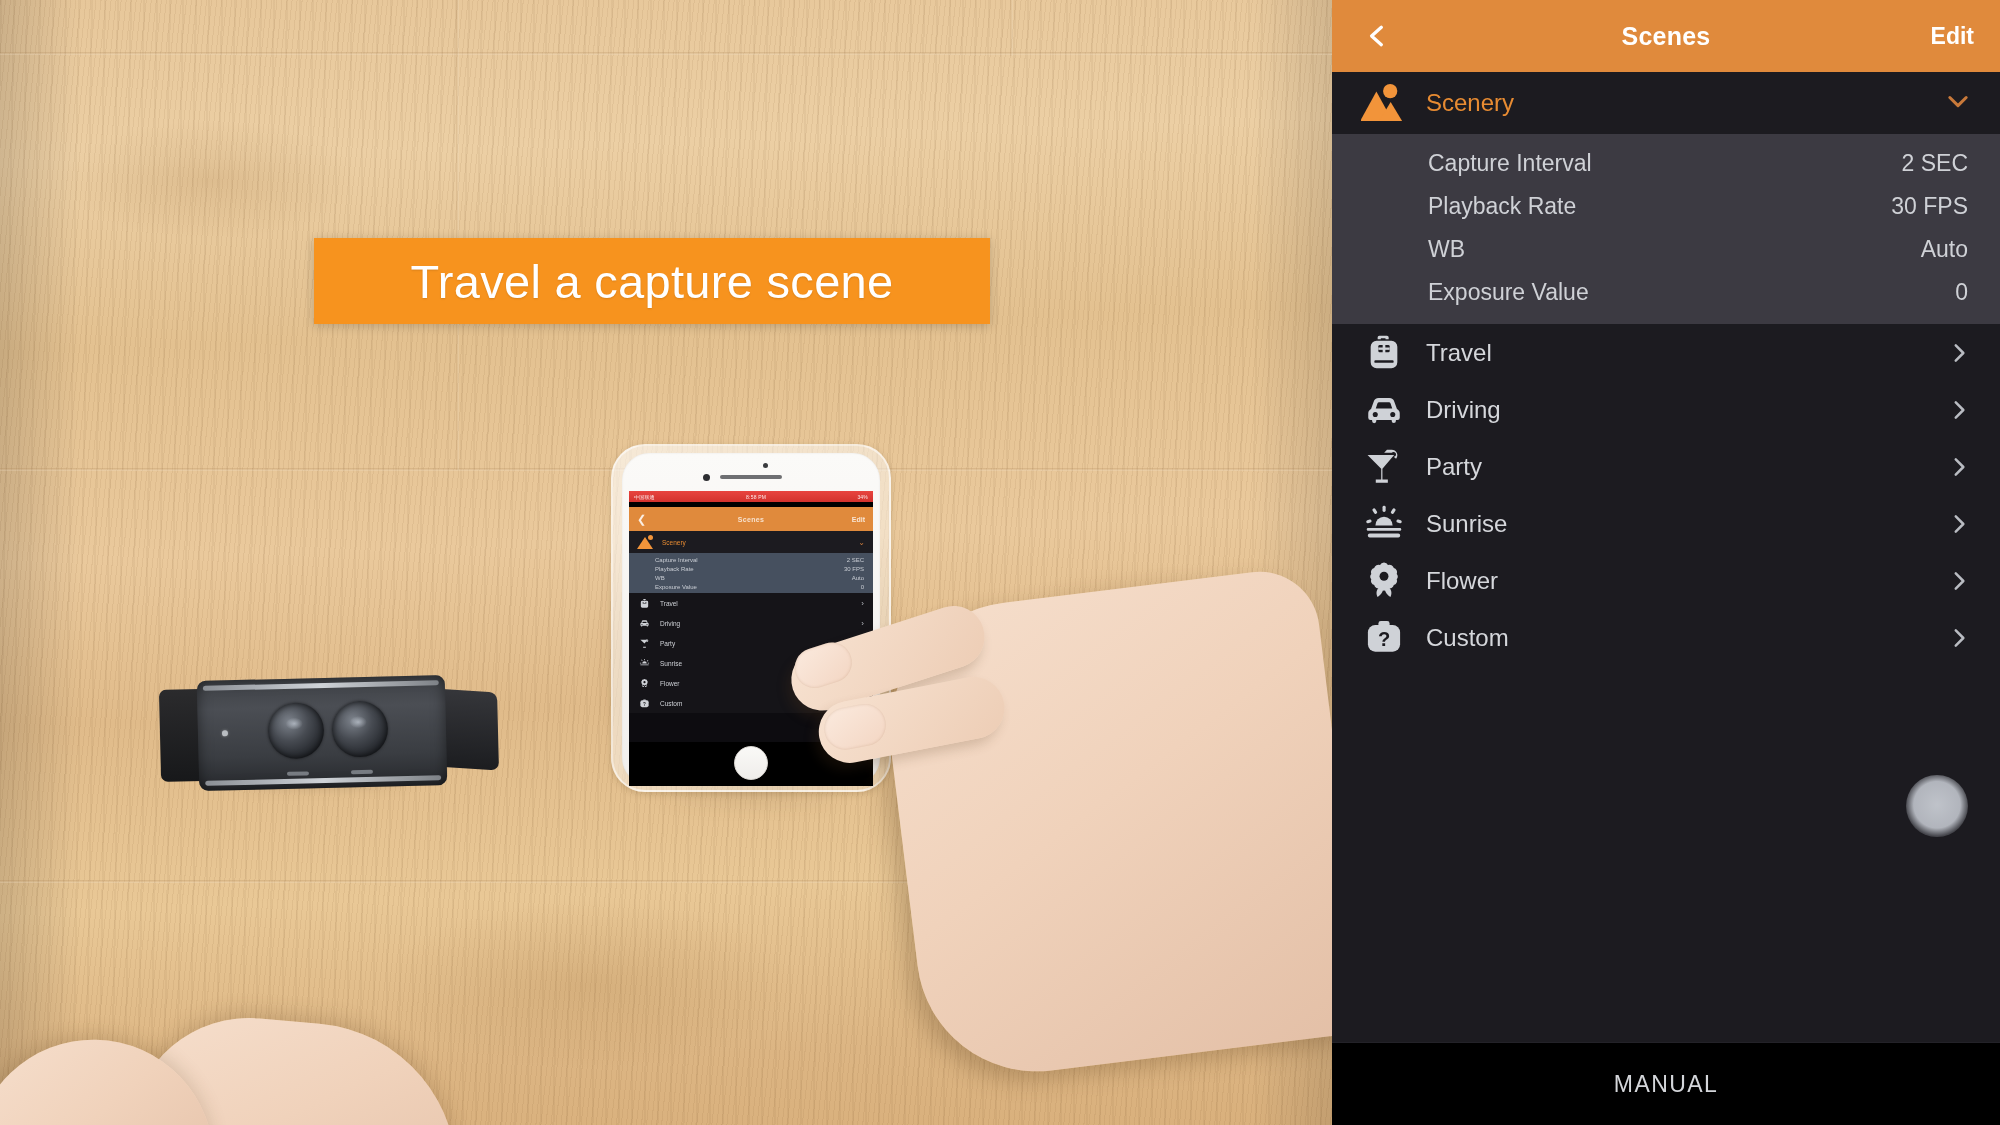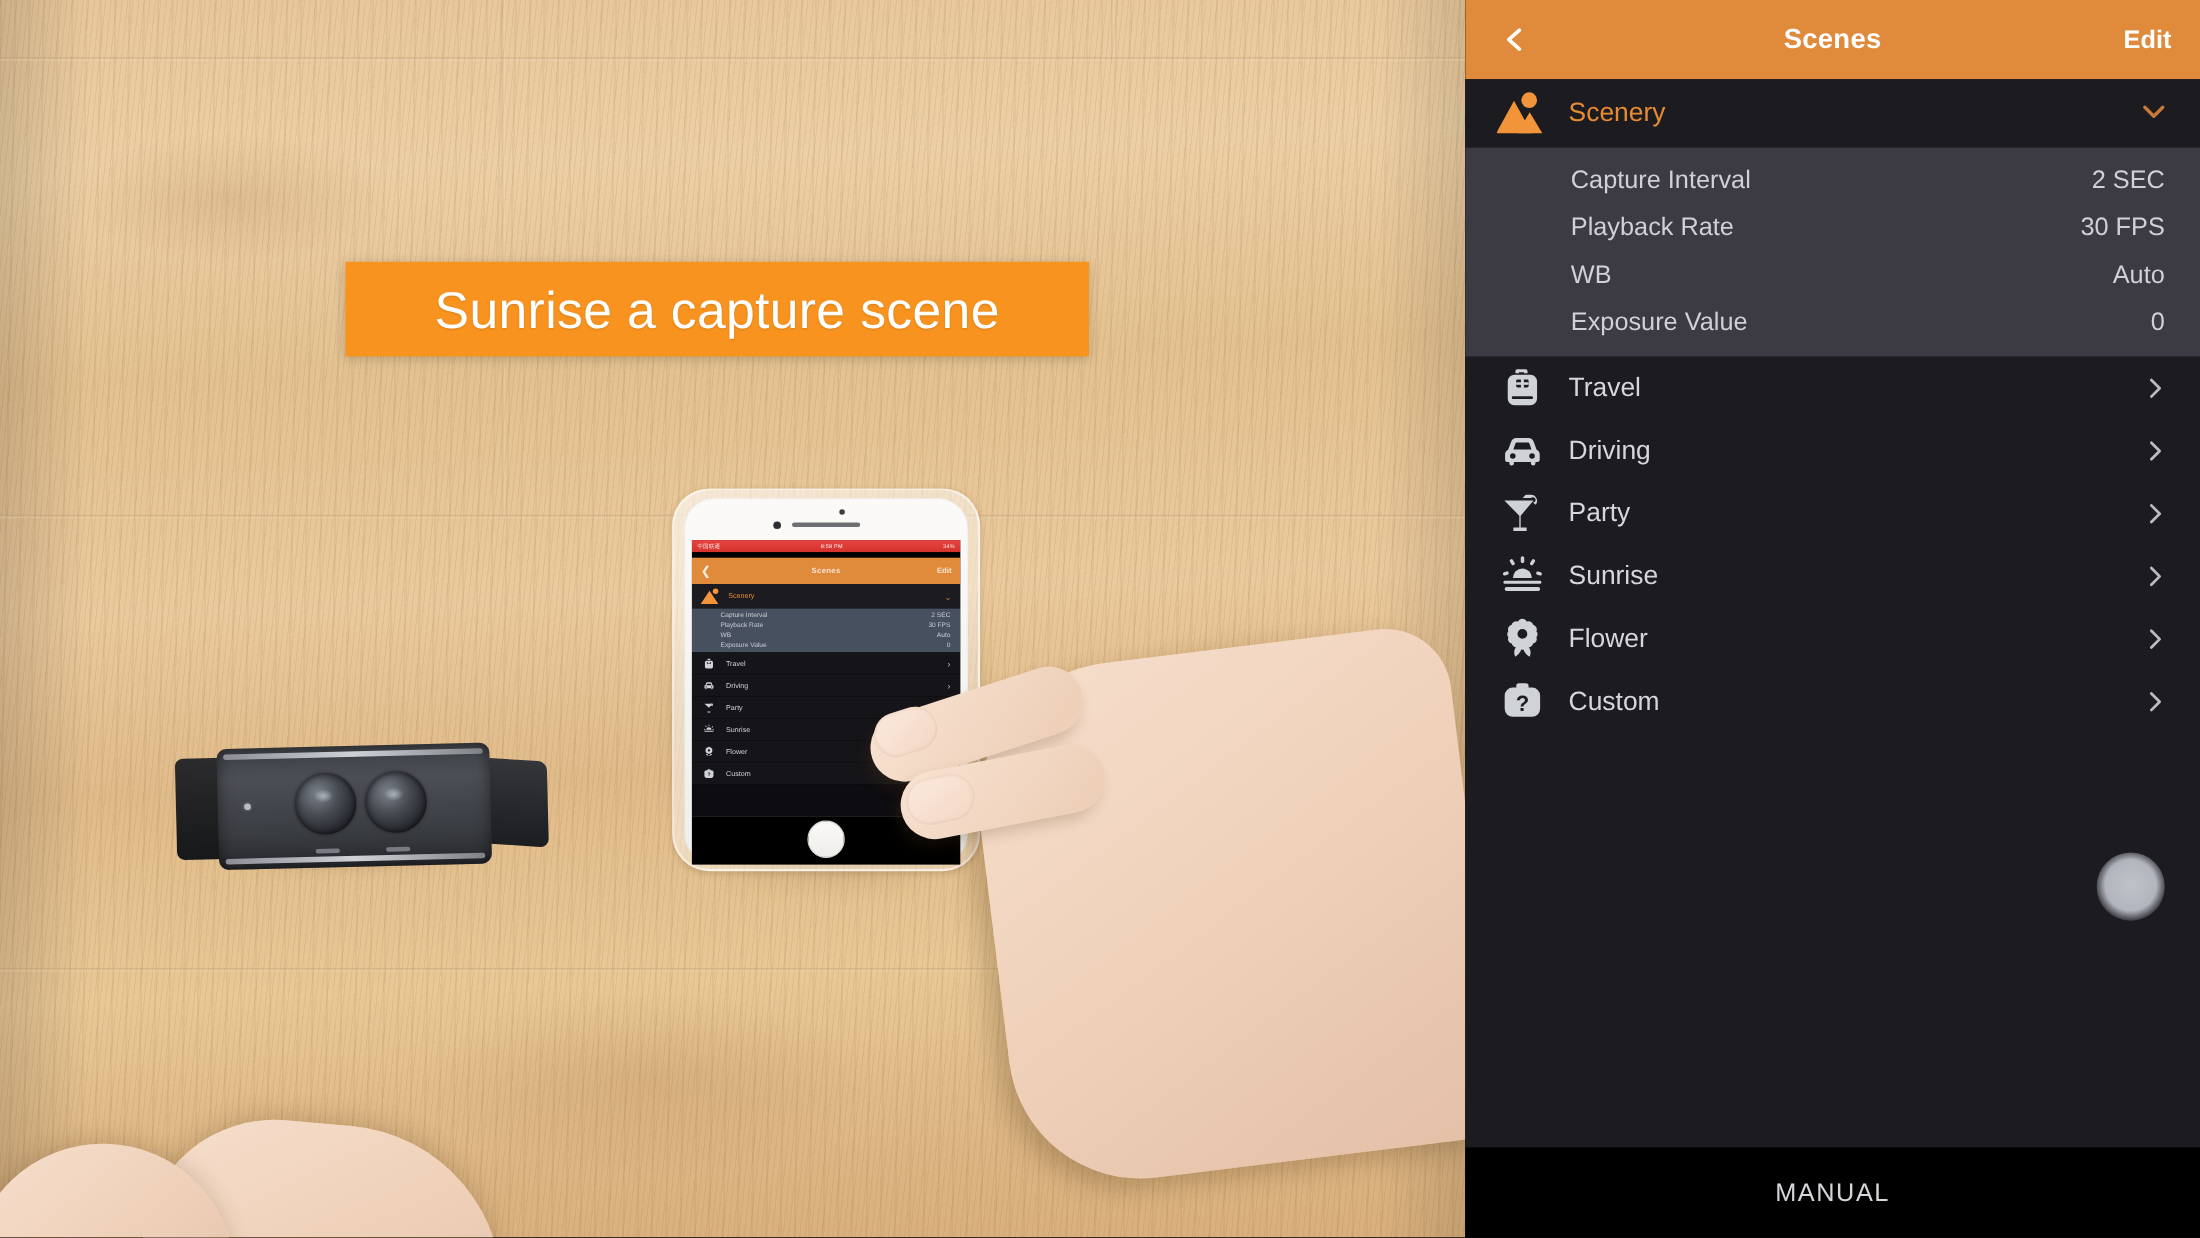--- a/index.html
+++ b/index.html
@@ -276,21 +276,21 @@
     <div class="plank" style="top:52px;"></div>
     <div class="plank" style="top:468px;"></div>
     <div class="plank" style="top:880px;"></div>
     <div class="vseam" style="left:456px; height:470px; top:0;"></div>
     <div class="vseam" style="left:1010px; height:56px; top:0;"></div>
     <div class="woodblotch" style="left:60px;  top:120px; width:300px; height:120px;"></div>
     <div class="woodblotch" style="left:1000px;top:560px; width:280px; height:160px;"></div>
     <div class="woodblotch" style="left:380px; top:900px; width:420px; height:170px;"></div>
 
     <div id="caption">
-      <span>Sunrise a capture scene</span>
+      <span>Travel a capture scene</span>
     </div>
 
     <div id="camdev">
       <div class="shadowpad"></div>
       <div class="strapL"></div>
       <div class="strapR"></div>
       <div class="body">
         <div class="rail top"></div>
         <div class="rail bot"></div>
         <div class="led"></div>

